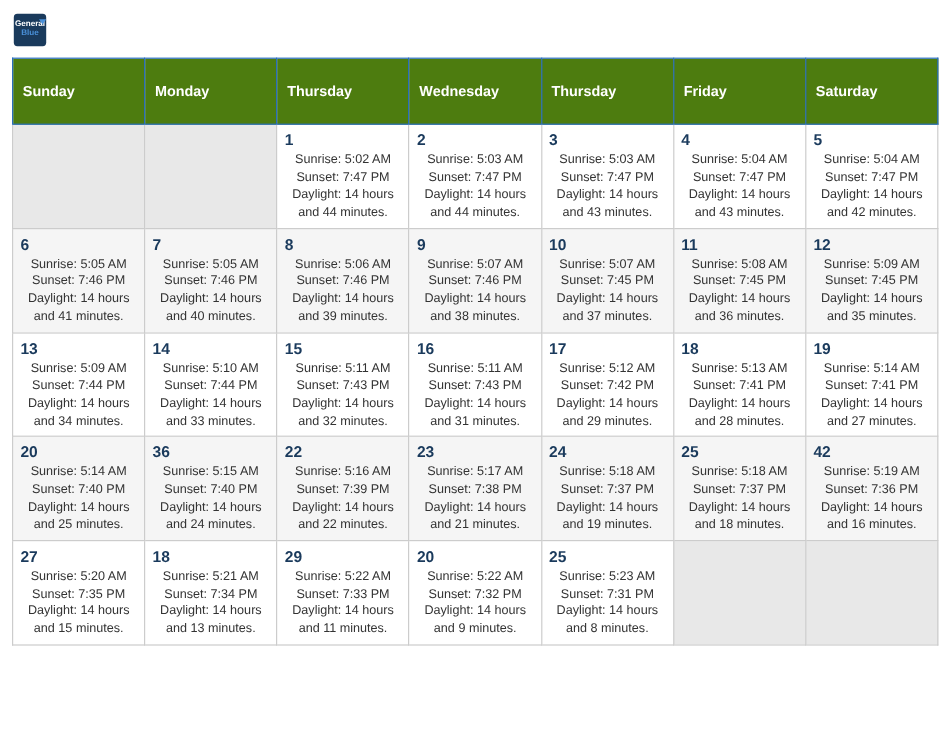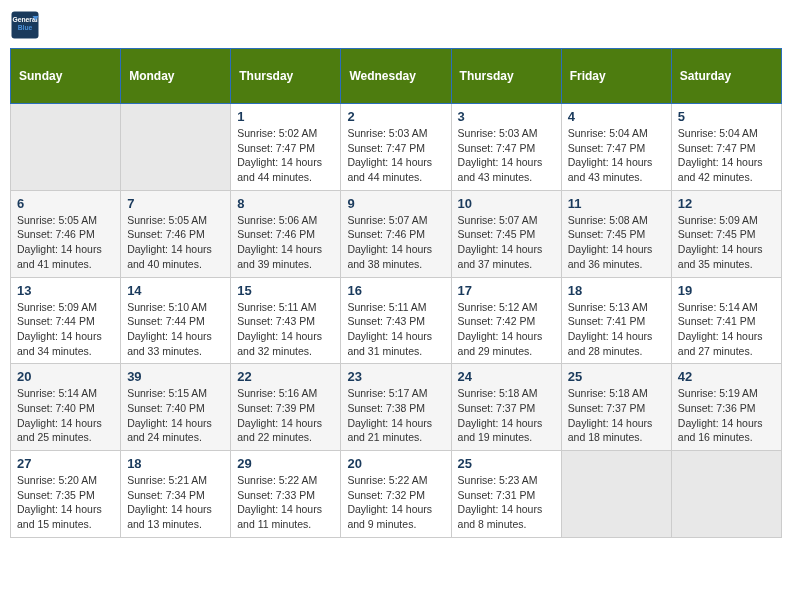--- a/index.html
+++ b/index.html
@@ -76,20 +76,21 @@
       font-size: 13px;
       font-weight: bold;
       color: #1a3a5c;
       display: block;
       margin-bottom: 2px;
     }
     .cell-text {
       font-size: 10.5px;
       color: #333;
       line-height: 1.4;
+      text-align: center;
     }
     .empty-cell {
       background: #e8e8e8 !important;
     }
     .calendar tr:nth-child(even) .empty-cell {
       background: #ddd !important;
     }
   </style>
 </head>
 <body>
@@ -210,21 +211,21 @@
           <span class="day-number">19</span>
           <div class="cell-text">Sunrise: 5:14 AM<br>Sunset: 7:41 PM<br>Daylight: 14 hours and 27 minutes.</div>
         </td>
       </tr>
       <tr>
         <td>
           <span class="day-number">20</span>
           <div class="cell-text">Sunrise: 5:14 AM<br>Sunset: 7:40 PM<br>Daylight: 14 hours and 25 minutes.</div>
         </td>
         <td>
-          <span class="day-number">39</span>
+          <span class="day-number">36</span>
           <div class="cell-text">Sunrise: 5:15 AM<br>Sunset: 7:40 PM<br>Daylight: 14 hours and 24 minutes.</div>
         </td>
         <td>
           <span class="day-number">22</span>
           <div class="cell-text">Sunrise: 5:16 AM<br>Sunset: 7:39 PM<br>Daylight: 14 hours and 22 minutes.</div>
         </td>
         <td>
           <span class="day-number">23</span>
           <div class="cell-text">Sunrise: 5:17 AM<br>Sunset: 7:38 PM<br>Daylight: 14 hours and 21 minutes.</div>
         </td>

